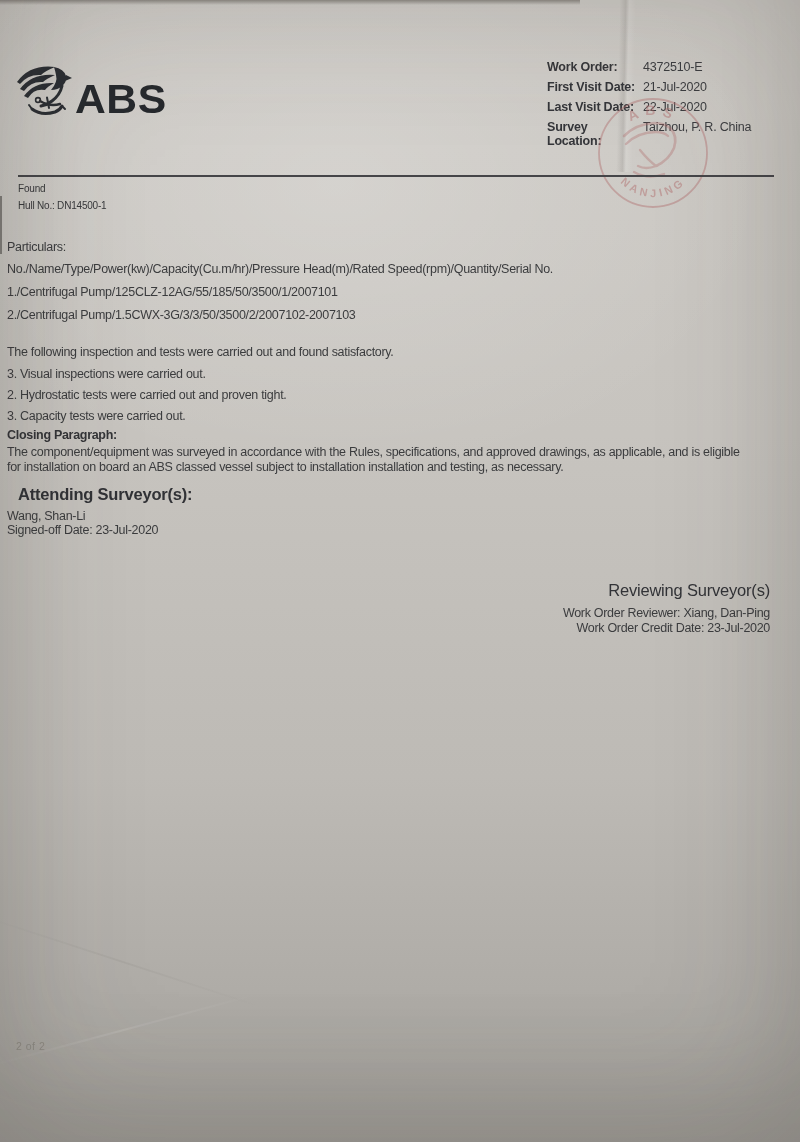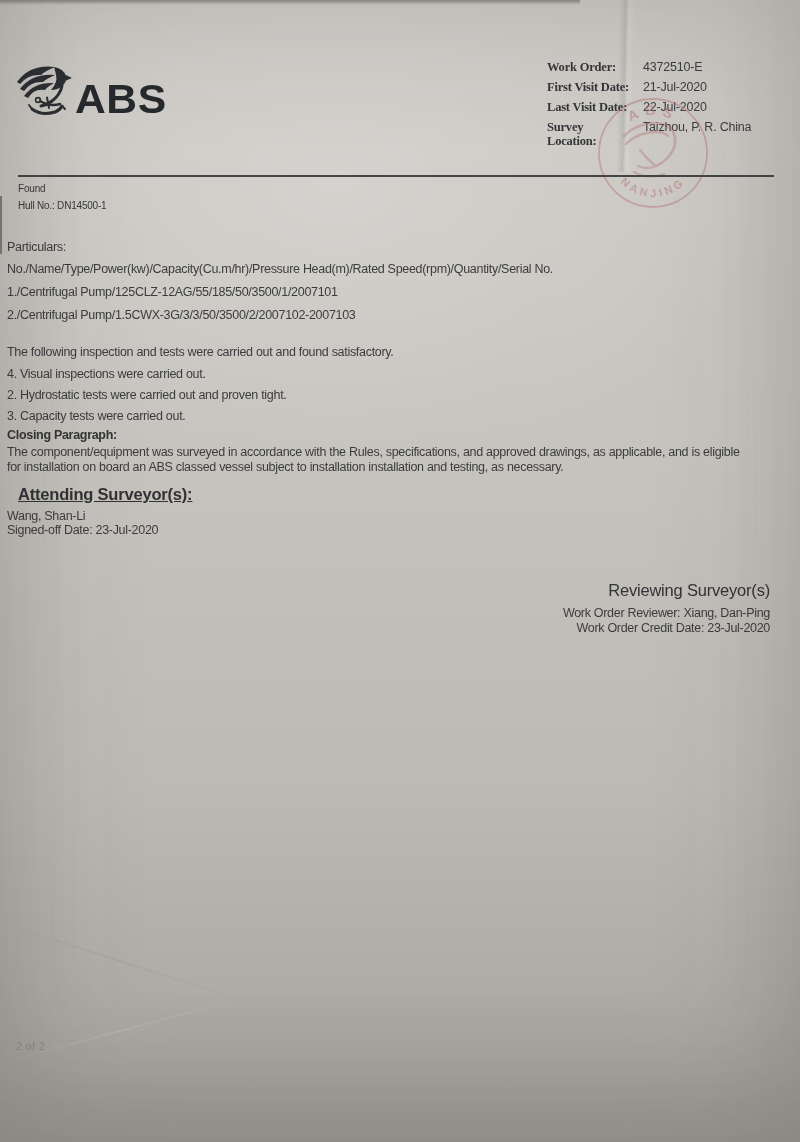--- a/index.html
+++ b/index.html
@@ -24,34 +24,34 @@
   .crease-diag-b{position:absolute;left:-20px;top:1030px;width:280px;height:2px;
     background:linear-gradient(90deg,rgba(0,0,0,0),rgba(255,255,255,0.10),rgba(0,0,0,0));transform:rotate(-15deg);}
 
   .abs-logo{position:absolute;left:14px;top:62px;display:flex;align-items:flex-end;}
   .abs-logo .eagle{width:58px;height:56px;}
   .abs-wordmark{font-size:41px;font-weight:800;letter-spacing:0.5px;color:#26292d;
     line-height:38px;margin-left:3px;transform:scaleX(1.04);transform-origin:left bottom;}
 
   .wo-block{position:absolute;left:547px;top:60px;width:240px;font-size:12.5px;letter-spacing:-0.2px;}
   .wo-row{display:grid;grid-template-columns:96px 1fr;margin-bottom:6px;line-height:14px;}
-  .wo-label{font-weight:700;color:#35363a;font-family:Liberation Serif, serif;}
+  .wo-label{font-weight:700;color:#35363a;}
   .wo-label.narrow{max-width:62px;}
   .wo-value{font-weight:400;color:#3c3d40;}
 
   .stamp{position:absolute;left:594px;top:94px;width:118px;height:118px;pointer-events:none;opacity:0.85;}
 
   .rule{position:absolute;left:18px;top:175px;width:756px;height:1.6px;background:#454548;}
 
   .found-block{position:absolute;left:18px;top:181px;font-size:10px;line-height:16.5px;letter-spacing:-0.2px;color:#37383b;}
 
   .bodyline{position:absolute;left:7px;font-size:12.5px;letter-spacing:-0.3px;color:#3b3c3e;white-space:nowrap;line-height:15px;}
   .bold{font-weight:700;color:#333437;}
 
-  .attending-title{position:absolute;left:18px;top:485px;font-size:16.5px;font-weight:700;letter-spacing:-0.2px;color:#313236;text-decoration:underline;}
+  .attending-title{position:absolute;left:18px;top:485px;font-size:16.5px;font-weight:700;letter-spacing:-0.2px;color:#313236;}
   .attending-name{top:509px;}
   .attending-date{top:523px;}
 
   .reviewing{position:absolute;right:30px;top:557px;text-align:right;}
   .reviewing-title{font-size:16.5px;font-weight:500;letter-spacing:-0.2px;color:#323337;margin-bottom:6px;margin-top:24px;}
   .reviewing-line{font-size:12.5px;letter-spacing:-0.3px;line-height:15px;color:#3b3c3e;}
 
   .page-indicator{position:absolute;left:16px;top:1040px;font-size:10.5px;letter-spacing:0.5px;color:#8b8880;opacity:0.85;}
 </style>
 </head>
@@ -132,21 +132,21 @@
     <div>Found</div>
     <div>Hull No.: DN14500-1</div>
   </div>
 
   <div class="bodyline" style="top:240px">Particulars:</div>
   <div class="bodyline" style="top:262px">No./Name/Type/Power(kw)/Capacity(Cu.m/hr)/Pressure Head(m)/Rated Speed(rpm)/Quantity/Serial No.</div>
   <div class="bodyline" style="top:285px">1./Centrifugal Pump/125CLZ-12AG/55/185/50/3500/1/2007101</div>
   <div class="bodyline" style="top:308px">2./Centrifugal Pump/1.5CWX-3G/3/3/50/3500/2/2007102-2007103</div>
 
   <div class="bodyline" style="top:345px">The following inspection and tests were carried out and found satisfactory.</div>
-  <div class="bodyline" style="top:367px">4. Visual inspections were carried out.</div>
+  <div class="bodyline" style="top:367px">3. Visual inspections were carried out.</div>
   <div class="bodyline" style="top:388px">2. Hydrostatic tests were carried out and proven tight.</div>
   <div class="bodyline" style="top:409px">3. Capacity tests were carried out.</div>
 
   <div class="bodyline bold" style="top:428px">Closing Paragraph:</div>
   <div class="bodyline" style="top:445px">The component/equipment was surveyed in accordance with the Rules, specifications, and approved drawings, as applicable, and is eligible</div>
   <div class="bodyline" style="top:460px">for installation on board an ABS classed vessel subject to installation installation and testing, as necessary.</div>
 
   <div class="attending-title">Attending Surveyor(s):</div>
   <div class="bodyline attending-name">Wang, Shan-Li</div>
   <div class="bodyline attending-date">Signed-off Date: 23-Jul-2020</div>

